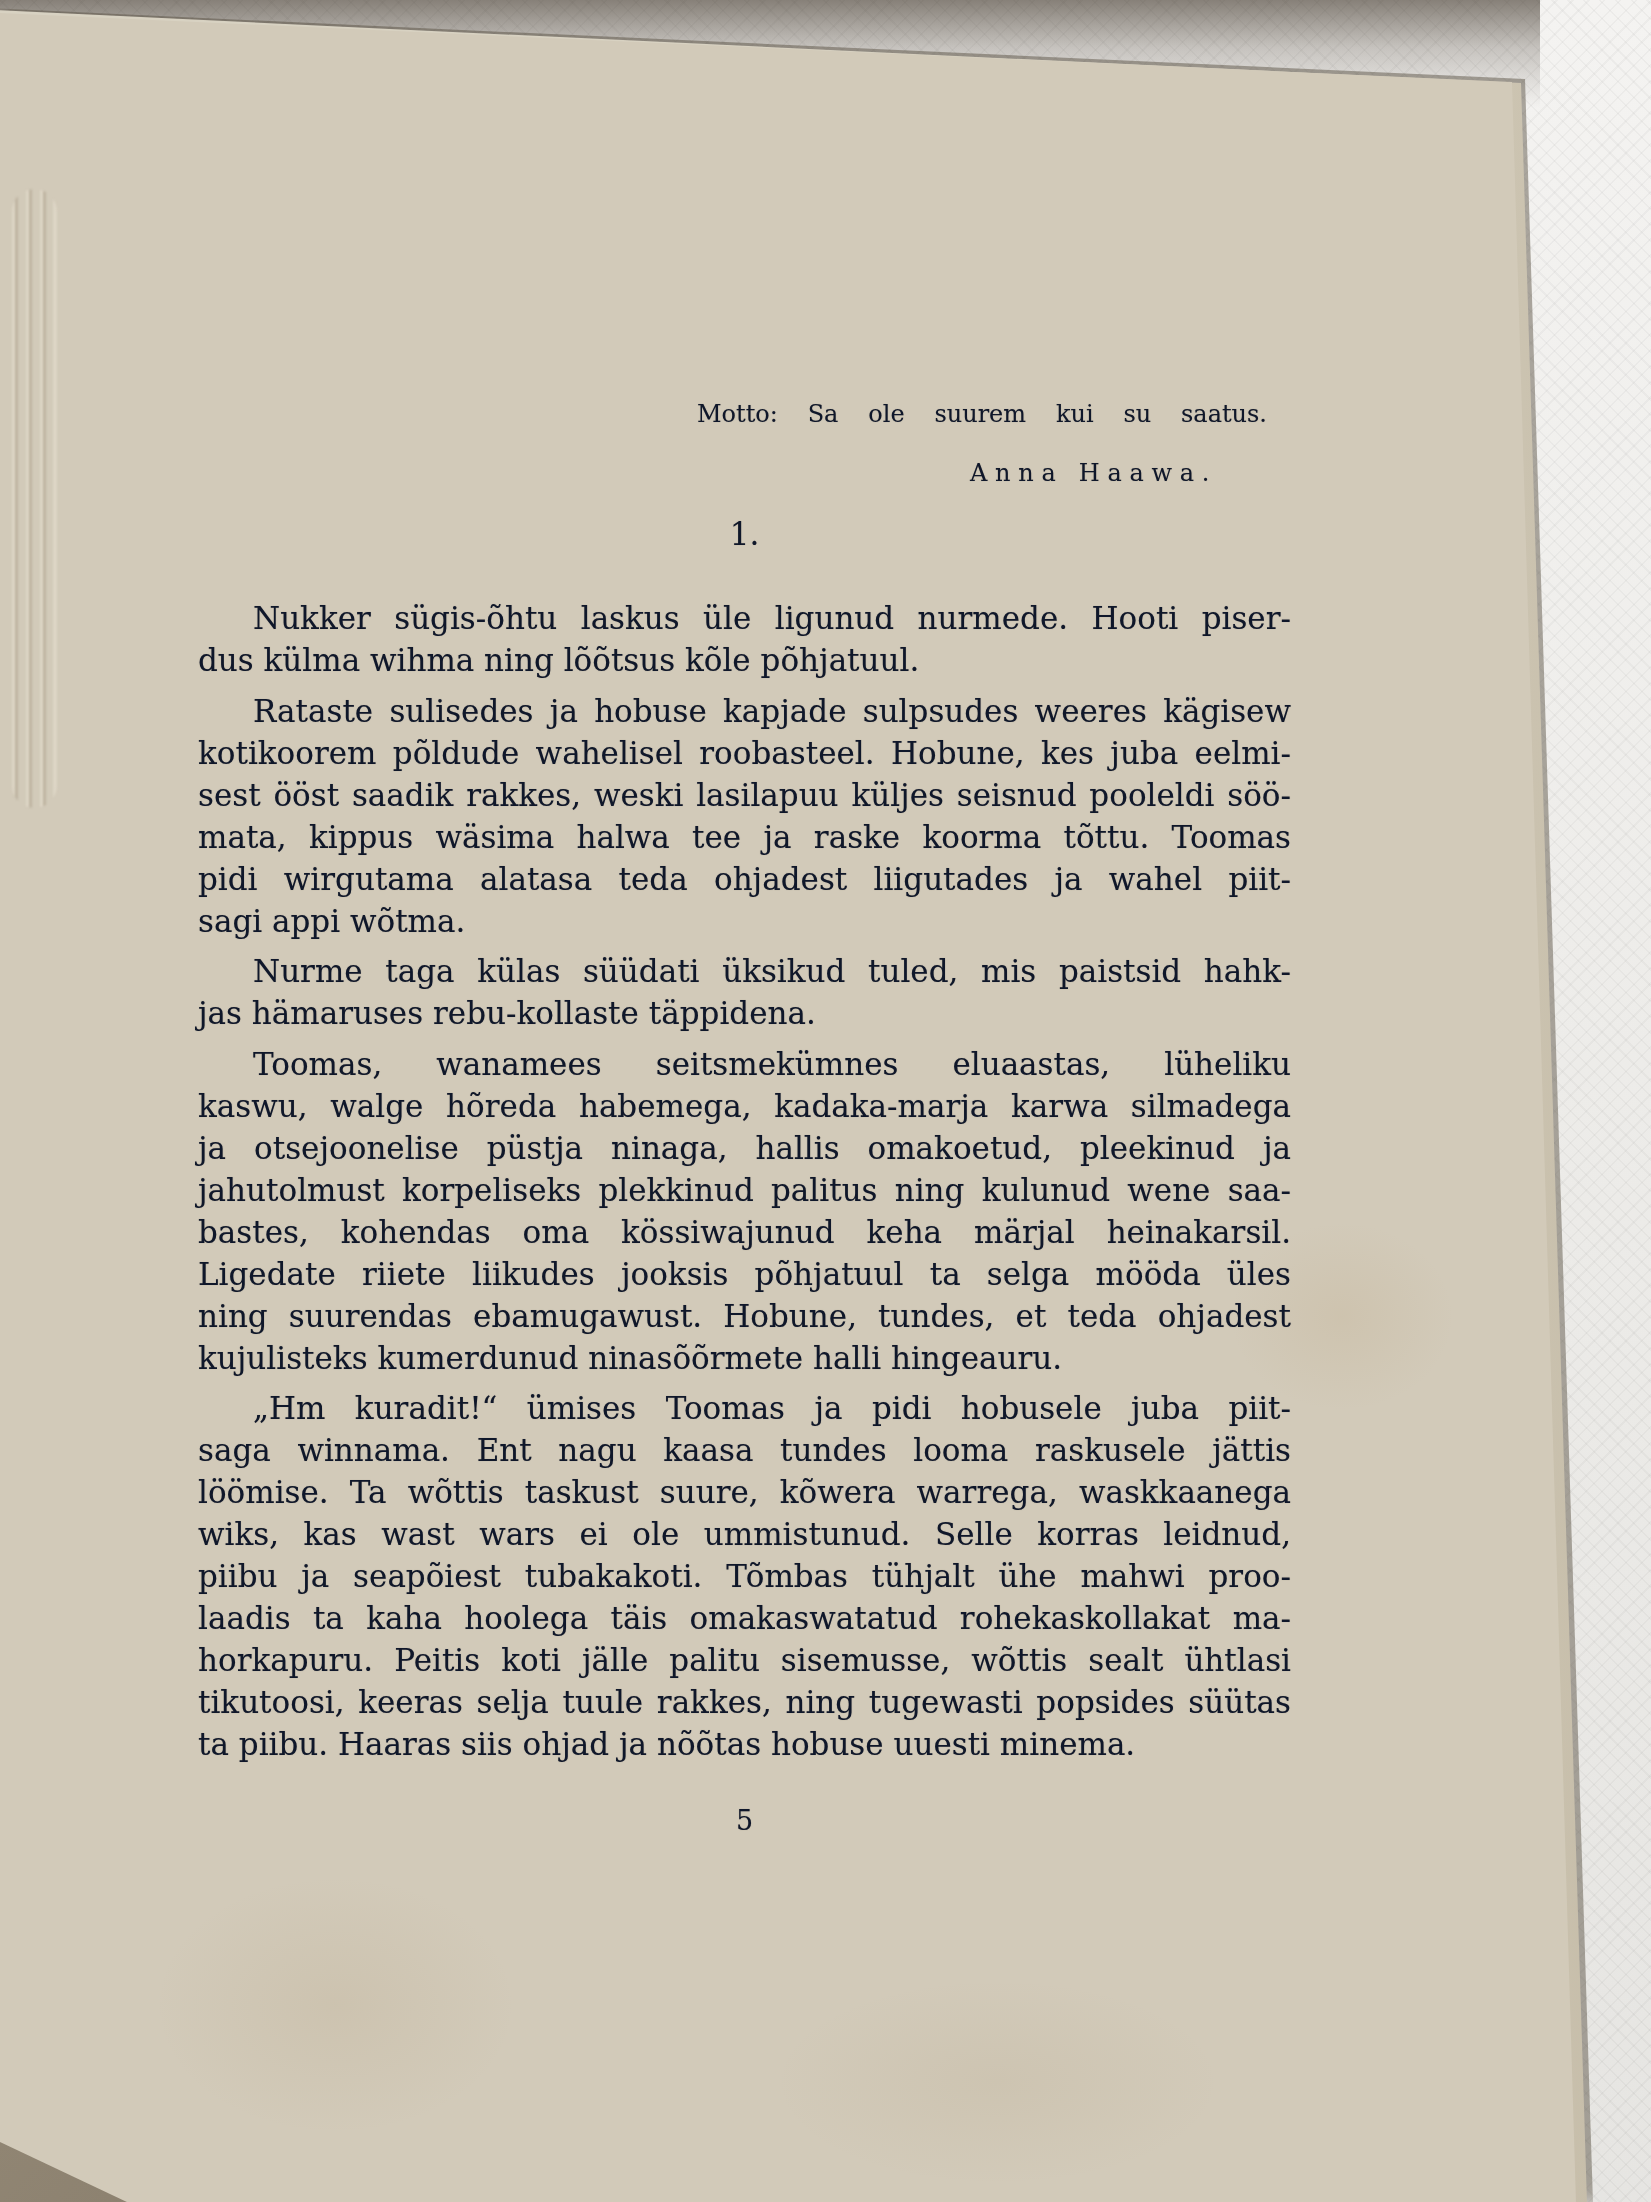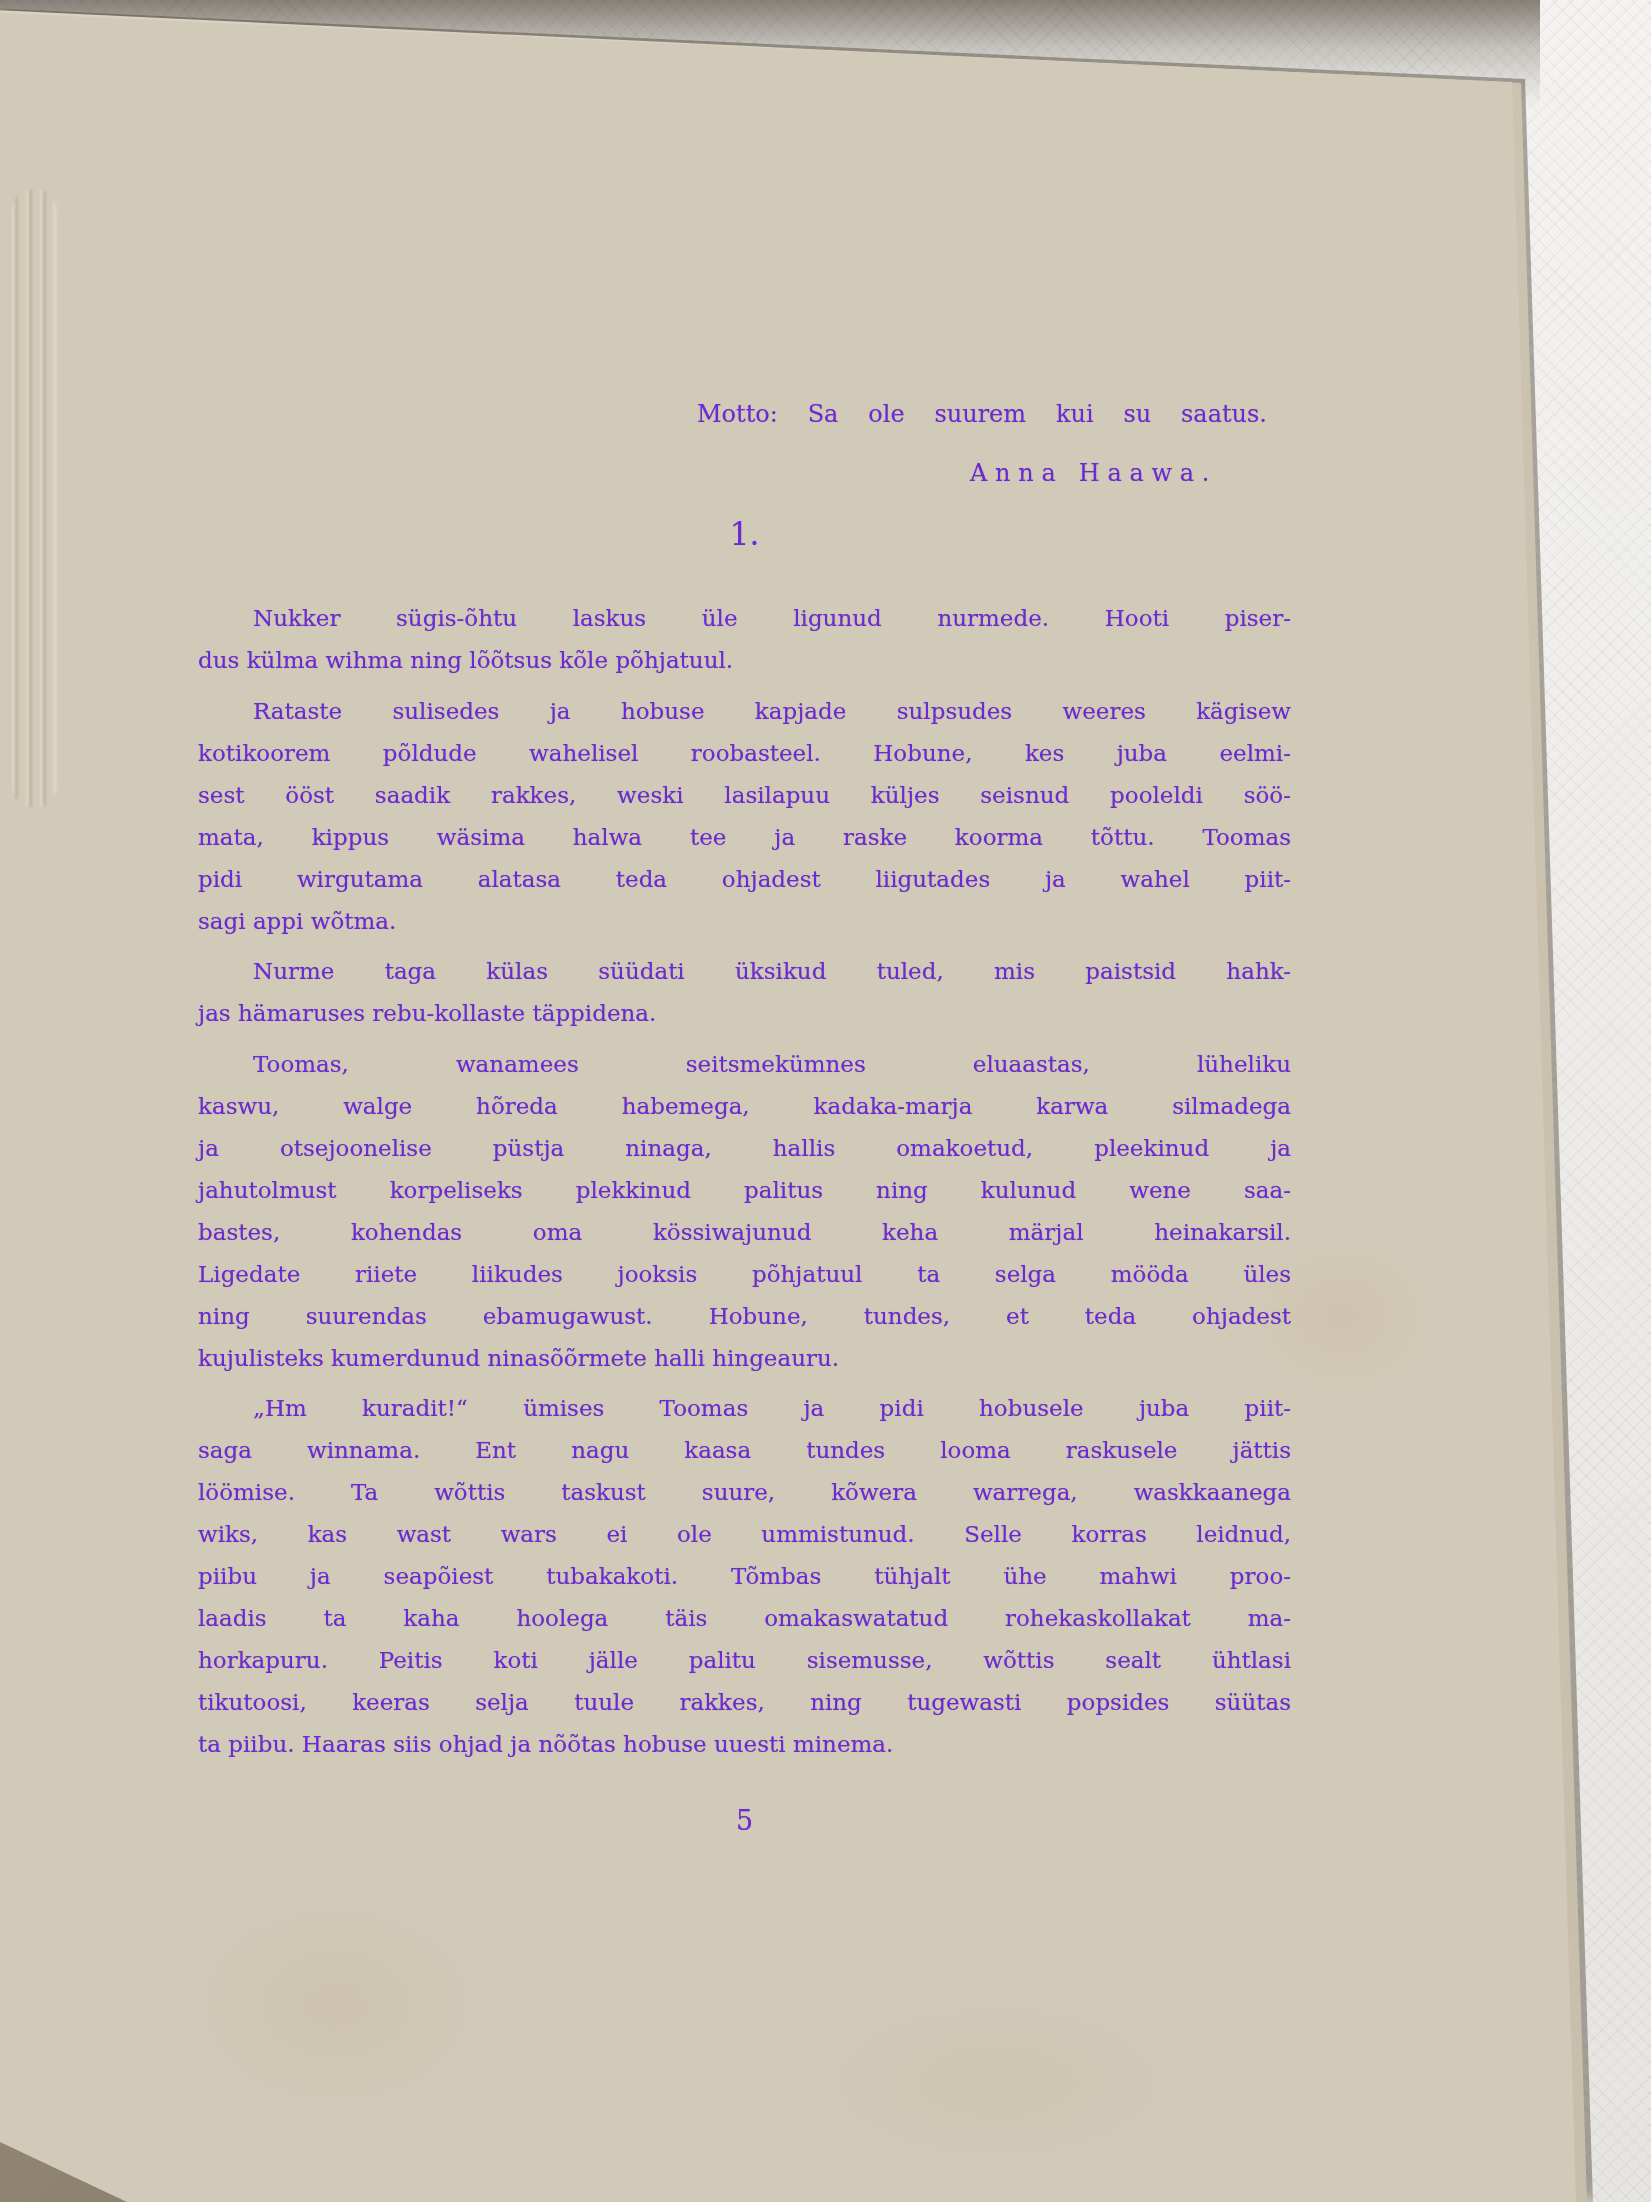--- a/index.html
+++ b/index.html
@@ -57,33 +57,33 @@
     filter:blur(0.9px);}
 
   .stain-a{position:absolute;left:1230px;top:1222px;width:224px;height:189px;border-radius:50%;
     background:radial-gradient(closest-side, rgba(168,134,82,0.10), rgba(168,134,82,0));}
   .stain-b{position:absolute;left:155px;top:1876px;width:361px;height:258px;border-radius:50%;
     background:radial-gradient(closest-side, rgba(150,122,78,0.09), rgba(150,122,78,0));}
   .stain-c{position:absolute;left:774px;top:1979px;width:447px;height:206px;border-radius:50%;
     background:radial-gradient(closest-side, rgba(140,116,76,0.07), rgba(140,116,76,0));}
 
   
-  .print{position:absolute;inset:0;color:#6d28d9;
+  .print{position:absolute;inset:0;color:#0f172a;
     text-shadow:0 0 0.9px rgba(51,43,34,0.35);}
 
   .motto-block{position:absolute;left:697px;top:397px;width:570px;}
   .motto-line{font-size:24px;line-height:34px;text-align:justify;text-align-last:justify;}
   .motto-attr{font-size:24px;line-height:34px;margin-top:25px;
     text-align:right;padding-right:50px;letter-spacing:7.7px;}
 
   .section-number{position:absolute;left:198px;top:516px;width:1093px;
     text-align:center;font-size:31px;}
 
   .body-text{position:absolute;left:198px;top:597px;width:1093px;
-    font-size:23px;line-height:42px;}
+    font-size:31px;line-height:42px;}
   .paragraph{margin:0;}
   .paragraph + .paragraph{margin-top:8.6px;}
   .tline{text-align:justify;text-align-last:justify;white-space:normal;}
   .tline.first{text-indent:55px;}
   .tline.lastline{text-align-last:left;}
 
   .page-number{position:absolute;left:198px;top:1805px;width:1093px;
     text-align:center;font-size:27px;}
 </style>
 </head>

